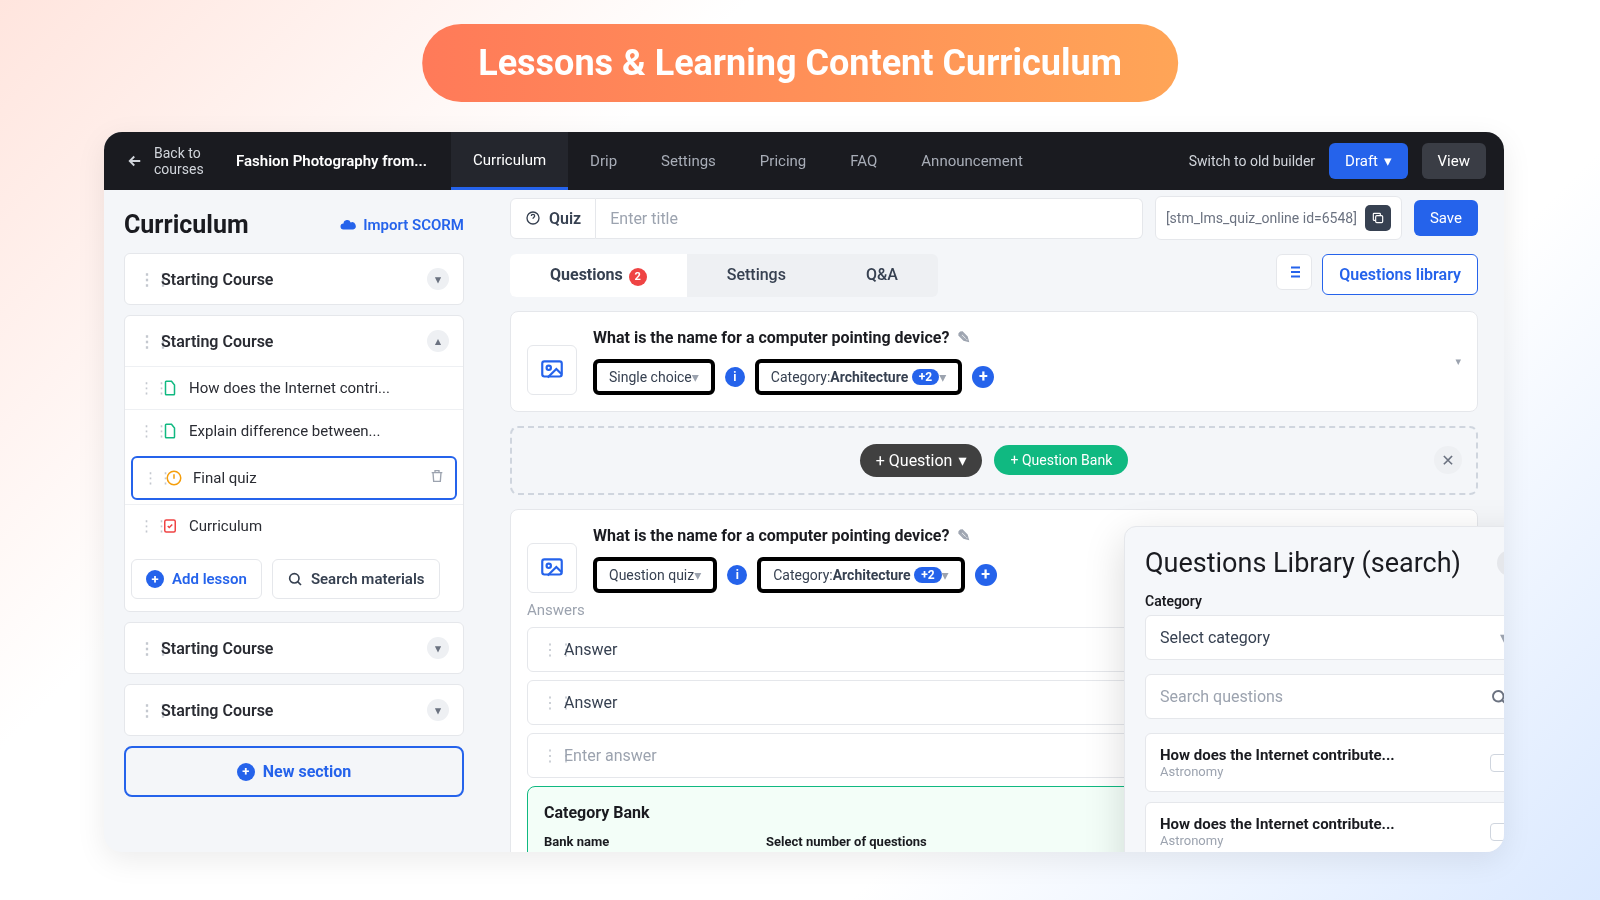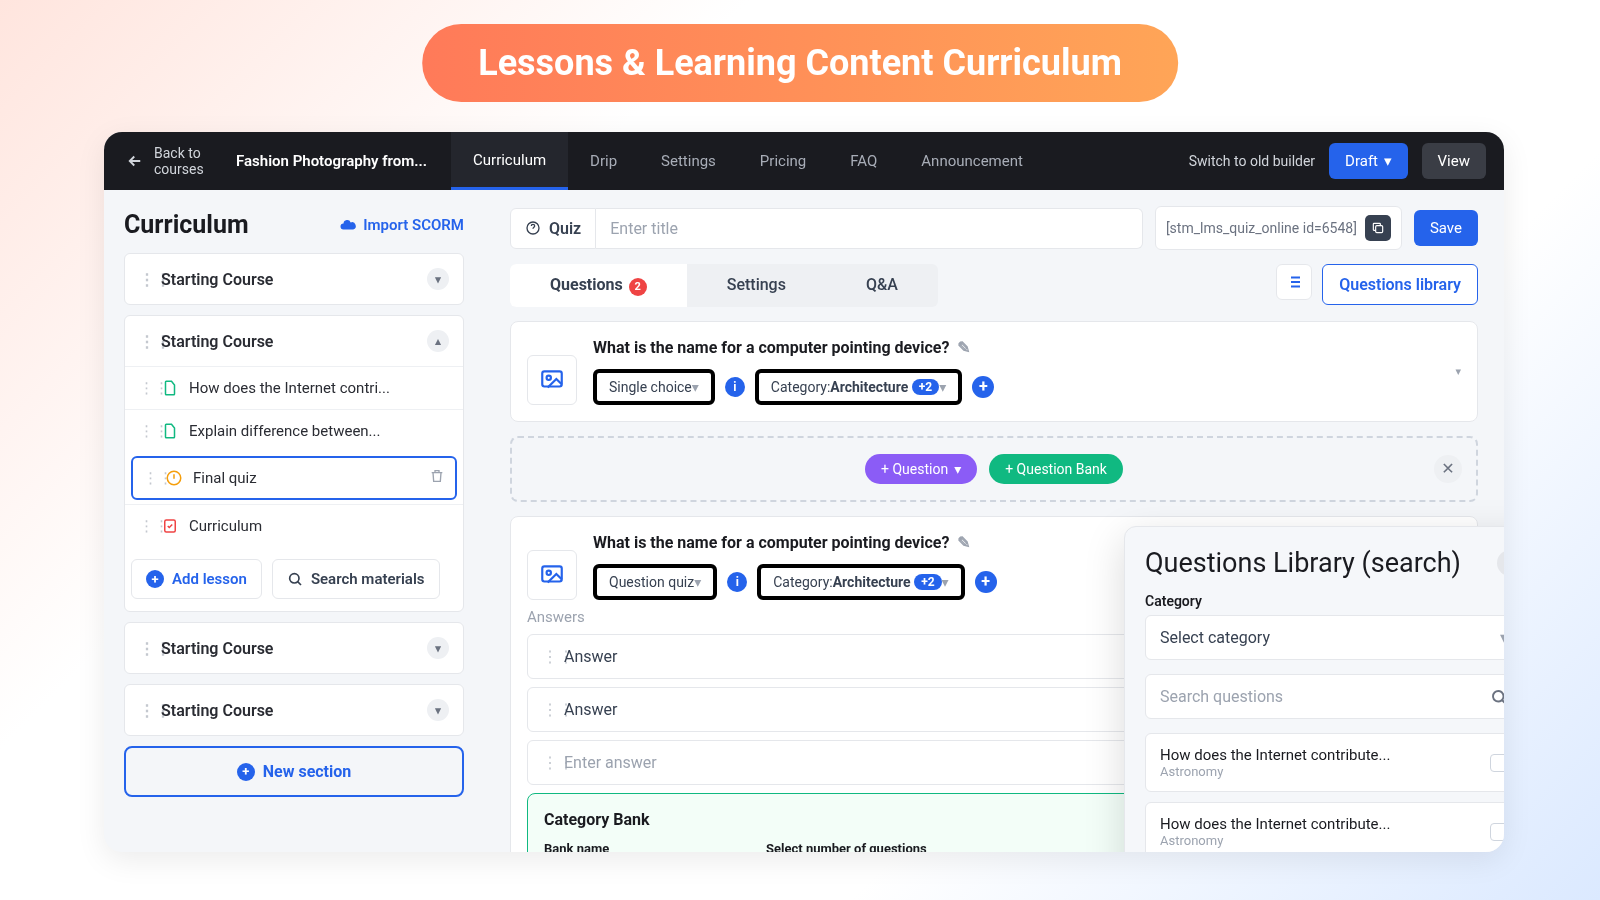--- a/index.html
+++ b/index.html
@@ -28,21 +28,21 @@
 .drag{color:#c4c8cf;width:12px;flex-shrink:0}
 .chev{margin-left:auto;width:22px;height:22px;border-radius:50%;background:#eef0f3;display:flex;align-items:center;justify-content:center;color:#6b7280;font-size:11px}
 .lesson{display:flex;align-items:center;gap:10px;padding:12px 14px;border-top:1px solid #eef0f3;font-size:15px;color:#2a2c33}
 .lesson .icn{width:18px;height:18px;flex-shrink:0}
 .lesson.sel{border:2px solid #2563eb;border-radius:6px;margin:4px 6px;padding:10px 10px}
 .trash{margin-left:auto;color:#9ca3af}
 .side-actions{display:flex;gap:10px;padding:12px 6px}
 .chip-btn{background:#fff;border:1px solid #e5e7eb;border-radius:6px;padding:10px 14px;display:flex;align-items:center;gap:8px;font-weight:600;color:#374151;font-size:15px}
 .chip-btn.primary{color:#2563eb}
 .new-section{border:2px solid #2563eb;border-radius:8px;color:#2563eb;font-weight:700;display:flex;align-items:center;justify-content:center;padding:14px;gap:8px;margin-top:8px}
-.content{flex:1;padding:16px 26px;overflow:auto;position:relative}
+.content{flex:1;padding:6px 26px;overflow:auto;position:relative}
 .row1{display:flex;gap:12px;align-items:center;margin-bottom:14px}
 .quiz-lbl{display:flex;align-items:center;gap:8px;border:1px solid #e5e7eb;border-radius:6px 0 0 6px;padding:10px 14px;background:#fff;font-weight:600;color:#374151}
 .title-input{flex:1;border:1px solid #e5e7eb;border-left:none;border-radius:0 6px 6px 0;padding:10px 14px;background:#fff;color:#9ca3af}
 .shortcode{border:1px solid #e5e7eb;border-radius:6px;padding:8px 10px;background:#fff;color:#6b7280;font-size:14px;display:flex;align-items:center;gap:8px}
 .copy{width:26px;height:26px;border-radius:5px;background:#374151;color:#fff;display:flex;align-items:center;justify-content:center}
 .btn-save{background:#2563eb;color:#fff}
 .row2{display:flex;gap:14px;align-items:flex-start;margin-bottom:14px}
 .seg{display:flex;background:#eef0f3;border-radius:6px;overflow:hidden}
 .seg-item{padding:11px 40px;cursor:pointer;color:#374151;font-weight:500}
 .seg-item.active{background:#fff;font-weight:700}
@@ -54,40 +54,40 @@
 .qimg{width:50px;height:50px;border:1px solid #e5e7eb;border-radius:6px;display:flex;align-items:center;justify-content:center;color:#2563eb}
 .qtitle{font-weight:700;color:#1a1b20;margin-bottom:12px;display:flex;align-items:center;gap:8px}
 .edit-ic{color:#9ca3af}
 .meta{display:flex;gap:10px;align-items:center}
 .pill{border:4px solid #000000;border-radius:6px;padding:6px 12px;font-size:14px;color:#374151;display:flex;align-items:center;}
 .info{width:20px;height:20px;border-radius:50%;background:#2563eb;color:#fff;display:flex;align-items:center;justify-content:center;font-size:12px;font-weight:700}
 .count{background:#2563eb;color:#fff;border-radius:999px;padding:1px 7px;font-size:12px;font-weight:700}
 .plus-circle{width:22px;height:22px;border-radius:50%;background:#2563eb;color:#fff;display:flex;align-items:center;justify-content:center;font-weight:700}
 .caret{margin-left:auto;color:#9ca3af;align-self:center;font-size:11px}
 .dash-box{border:2px dashed #cfd5de;border-radius:8px;padding:16px;display:flex;align-items:center;justify-content:center;gap:12px;margin-bottom:14px;position:relative}
-.btn-qadd{background:#8b5cf6;color:#fff;border-radius:999px;padding:7px 16px;font-size:14px}
+.btn-qadd{background:#404040;color:#fff;border-radius:999px;padding:7px 16px;font-size:16px}
 .btn-qbank{background:#10b981;color:#fff;border-radius:999px;padding:7px 16px;font-size:14px}
 .dash-close{position:absolute;right:14px;width:28px;height:28px;border-radius:50%;background:#eef0f3;color:#6b7280;display:flex;align-items:center;justify-content:center}
 .answers-lbl{color:#9ca3af;font-size:15px;margin:8px 0}
 .answer-row{border:1px solid #e5e7eb;border-radius:6px;background:#fff;padding:12px 14px;display:flex;align-items:center;gap:10px;margin-bottom:8px;color:#374151}
 .answer-row.placeholder{color:#9ca3af}
 .qbank-panel{border:1.5px solid #10b981;border-radius:8px;background:#f3fef8;padding:16px;margin-top:6px}
 .qbank-title{font-weight:700;color:#1a1b20;margin-bottom:12px}
 .qbank-row{display:flex;gap:22px}
 .qbank-col{display:flex;flex-direction:column;gap:6px}
 .qbank-lbl{font-size:13px;font-weight:700;color:#1a1b20}
 .lib-panel{position:absolute;right:-40px;bottom:-40px;width:420px;background:#f5f7fa;border:1px solid #e5e7eb;border-radius:12px;padding:20px;box-shadow:0 12px 40px rgba(0,0,0,.15)}
 .lib-head{display:flex;align-items:center;justify-content:space-between;margin-bottom:14px}
 .lib-title{font-size:27px;font-weight:400;color:#1a1b20}
 .lib-close{width:26px;height:26px;border-radius:50%;background:#e5e7eb;color:#6b7280;display:flex;align-items:center;justify-content:center}
 .lib-lbl{font-size:14px;font-weight:600;color:#1a1b20;margin-bottom:6px}
 .select{background:#fff;border:1px solid #e5e7eb;border-radius:6px;padding:12px 14px;display:flex;align-items:center;justify-content:space-between;margin-bottom:14px;color:#374151}
 .search{background:#fff;border:1px solid #e5e7eb;border-radius:6px;padding:12px 14px;display:flex;align-items:center;justify-content:space-between;margin-bottom:14px;color:#9ca3af}
 .lib-item{background:#fff;border:1px solid #e5e7eb;border-radius:6px;padding:12px 14px;display:flex;align-items:center;justify-content:space-between;margin-bottom:10px}
-.lib-item .t{font-weight:400;color:#1a1b20;font-size:15px}
+.lib-item .t{font-weight:700;color:#1a1b20;font-size:15px}
 .lib-item .s{color:#9ca3af;font-size:13px}
 .chk{width:18px;height:18px;border:1.5px solid #cfd5de;border-radius:4px}
 </style>
 </head>
 <body>
 
 <div class="hero">Lessons &amp; Learning Content Curriculum</div>
 
 <div class="app">
 

